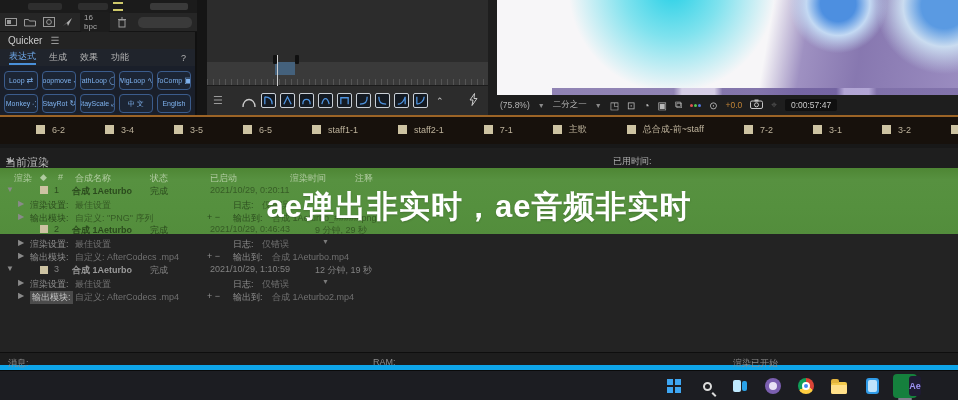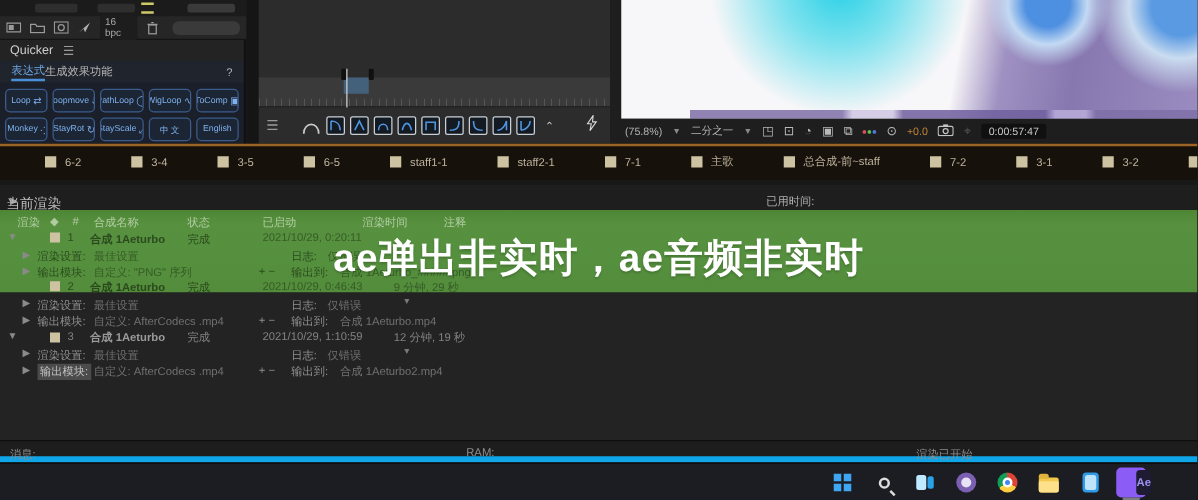--- a/index.html
+++ b/index.html
@@ -16,21 +16,21 @@
     display:flex; align-items:center; gap:7px; padding:0 5px; border-bottom:1px solid #141414; }
   #proj-toolbar svg { display:block; }
   .bpc { font-size:8px; color:#a8a8a8; background:#1d1d1d; padding:1px 4px; border-radius:2px; }
   .drag-pill { width:58px; height:11px; background:#3a3a3a; border-radius:5px; margin-left:4px; }
 
   
   #quicker { left:0; top:32px; width:197px; height:83px; background:#1a1f2a; border-right:2px solid #101010; }
   #quicker .qtitle { height:17px; background:#232323; color:#cccccc; font-size:10px;
     display:flex; align-items:center; gap:8px; padding:0 8px; }
   #quicker .qmenu { color:#9a9a9a; font-size:10px; }
-  #quicker .qtabs { height:17px; display:flex; align-items:center; gap:0; padding:0 9px;
+  #quicker .qtabs { height:17px; display:flex; align-items:center; gap:13px; padding:0 9px;
     background:#20242c; font-size:9px; color:#b5b5b5; }
   #quicker .qtab.active { color:#6ea8e8; border-bottom:2px solid #4a90d9; }
   #quicker .qgrid { display:grid; grid-template-columns:repeat(5,1fr); gap:4px; padding:5px 4px; }
   .pill { height:19px; background:#1c2534; border:1px solid #3b5c8c; border-radius:4px;
     color:#7fb2ee; font-size:7px; display:flex; align-items:center; justify-content:center; gap:2px;
     font-family:"Liberation Sans", sans-serif; white-space:nowrap; overflow:hidden; cursor:pointer; }
   .pill .pico { font-size:8px; }
 
   
   #mid { left:197px; top:0; width:291px; height:115px; background:#2c2c2c; }
@@ -132,21 +132,21 @@
   .chrome::after { content:""; position:absolute; left:4px; top:4px; width:8px; height:8px;
     border-radius:50%; background:#4285f4; border:2px solid #ffffff; box-sizing:border-box; }
   .folder { width:16px; height:12px; background:#f2c94c; border-radius:2px; position:relative; margin-top:3px; }
   .folder::before { content:""; position:absolute; left:0; top:-3px; width:8px; height:4px;
     background:#e2b33c; border-radius:2px 2px 0 0; }
   .folder::after { content:""; position:absolute; left:0; top:3px; width:16px; height:9px;
     background:#ffe08a; border-radius:1px 1px 2px 2px; }
   .phone { width:13px; height:16px; background:#2f9be8; border-radius:3px; position:relative; }
   .phone::after { content:""; position:absolute; left:2px; top:2px; width:9px; height:12px;
     background:#bfe3fb; border-radius:2px; }
-  .ae-active { background:#8b5cf6;padding-left:20px; }
+  .ae-active { background:#15803d;padding-left:20px; }
   .ae-tile { width:20px; height:20px; background:#1f1b33; border-radius:3px; color:#9f93f5;
     font-size:9px; font-weight:bold; display:flex; align-items:center; justify-content:center; }
   .ae-underline { position:absolute; left:5px; bottom:-2px; width:14px; height:2px;
     background:#7d7d8a; border-radius:1px; }
 </style>
 </head>
 <body>
 
 <div id="app">
 

